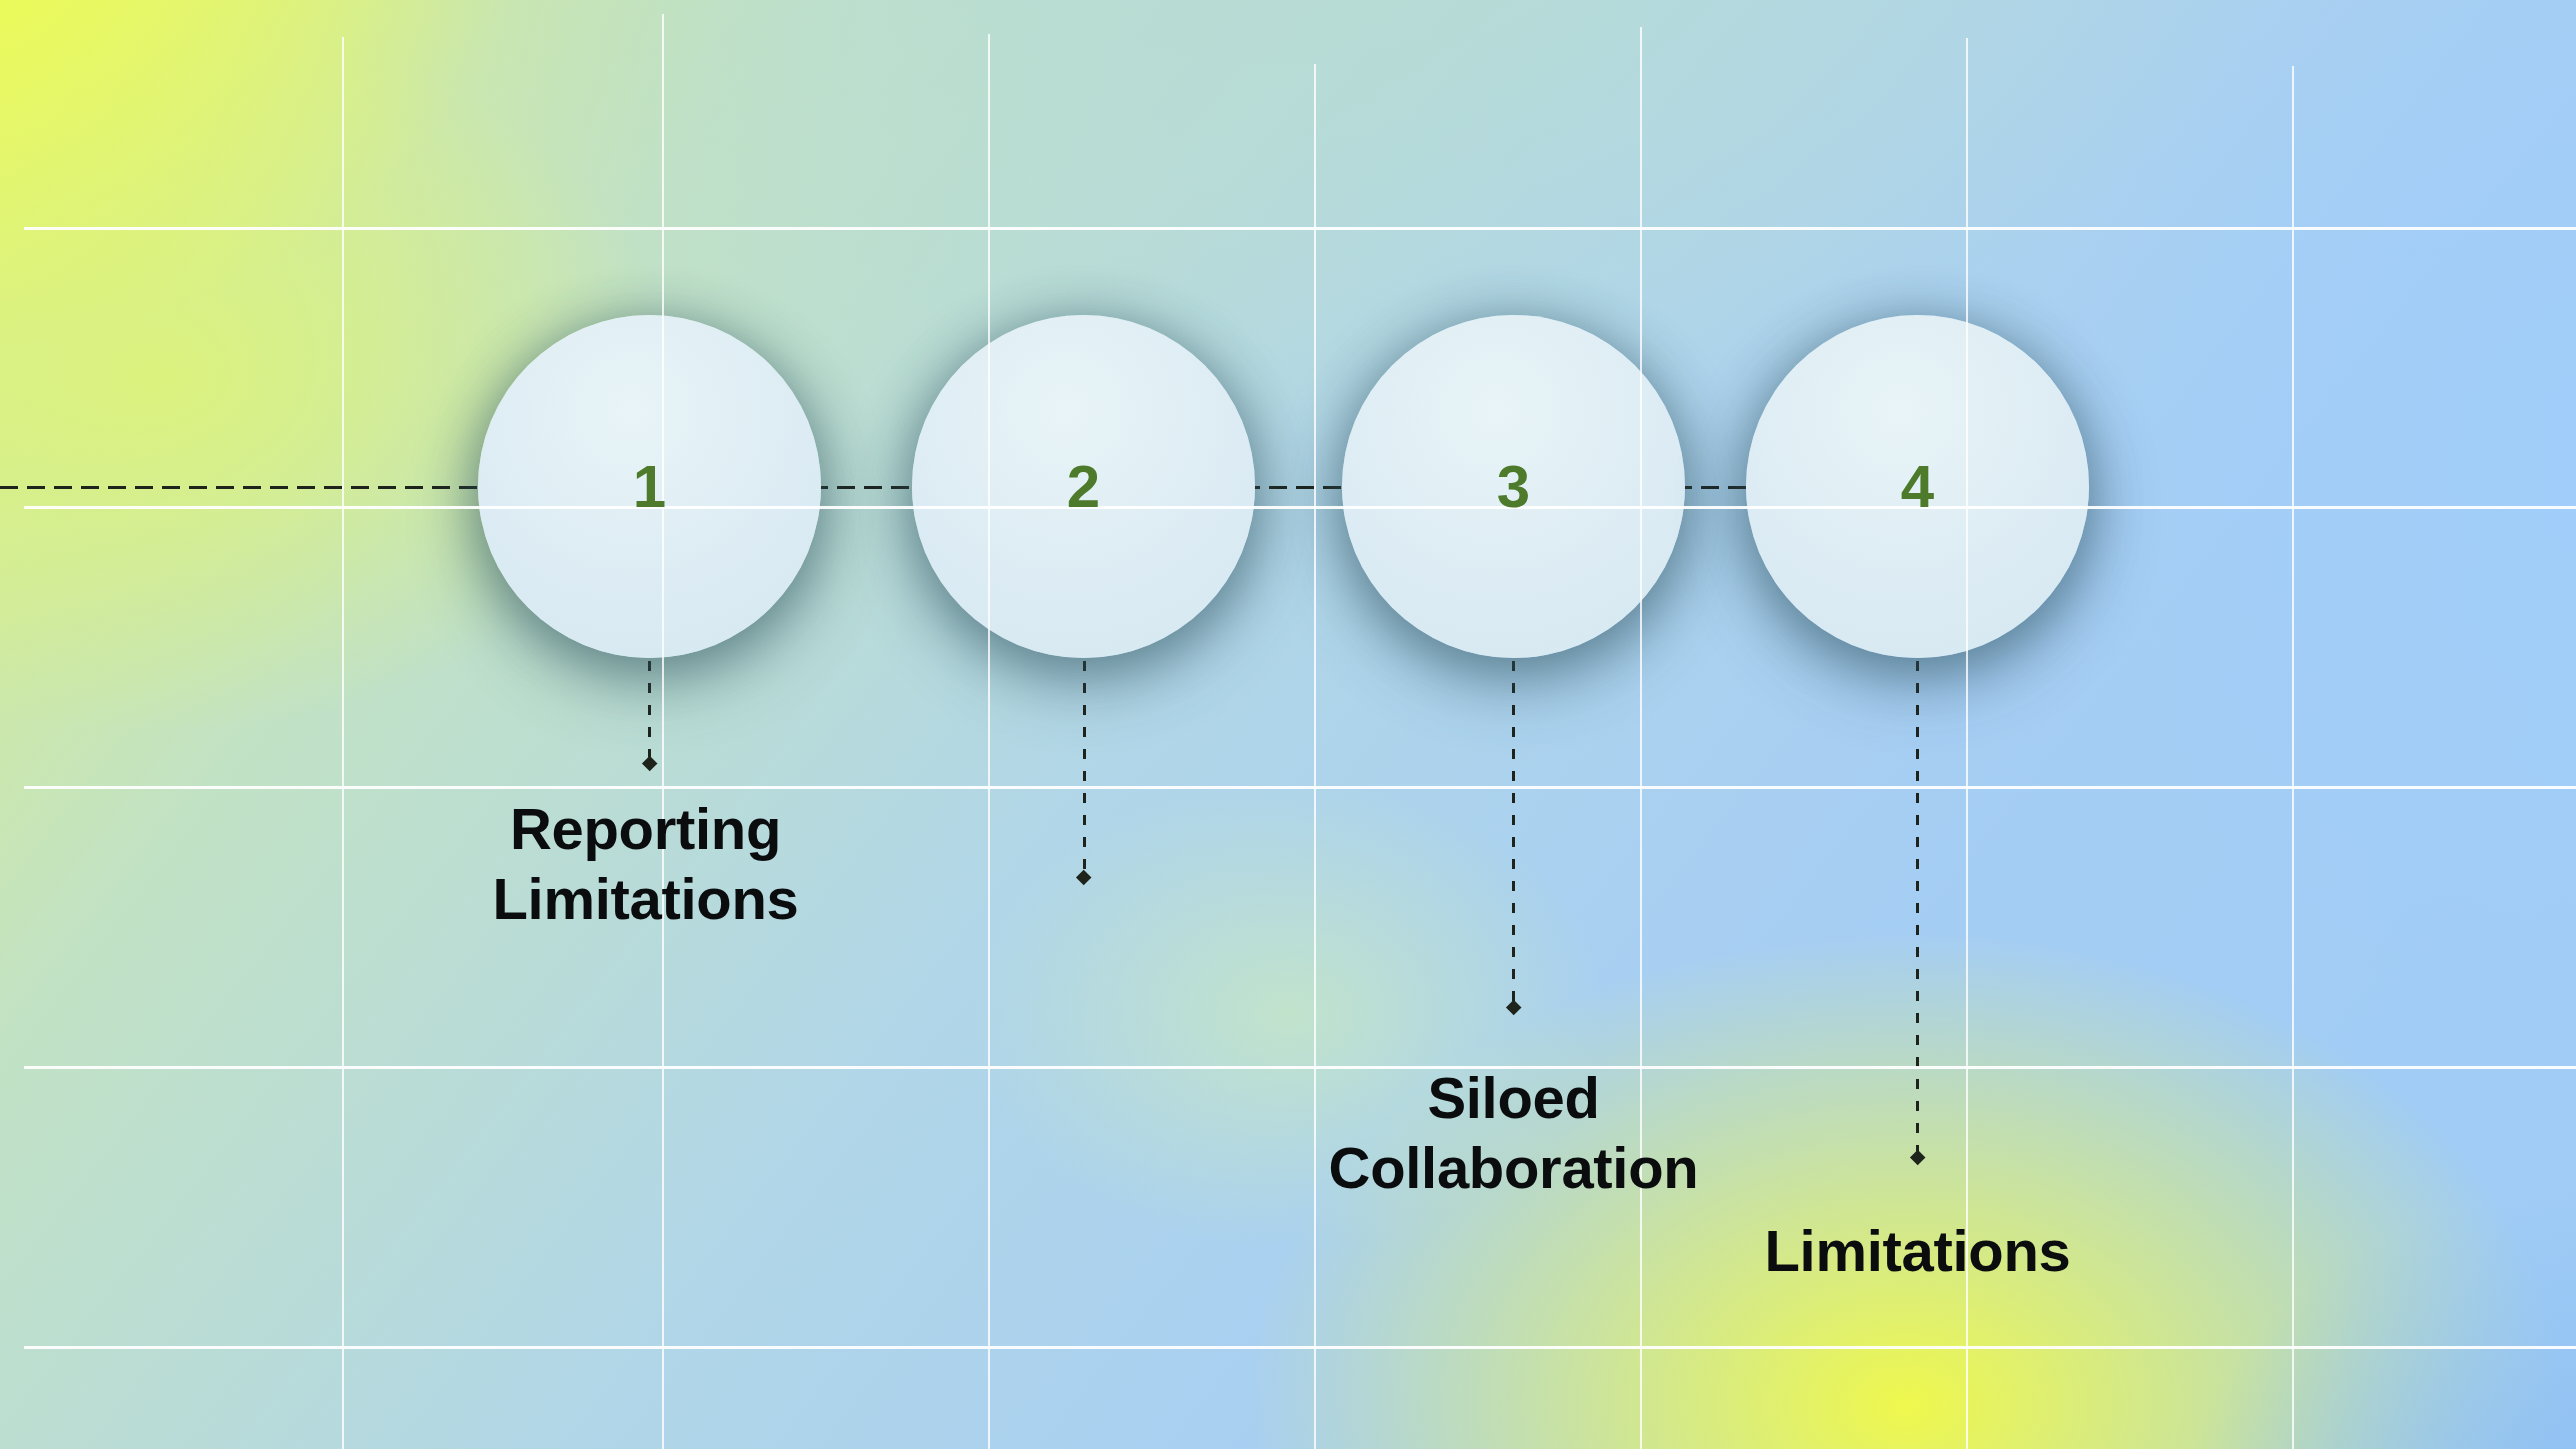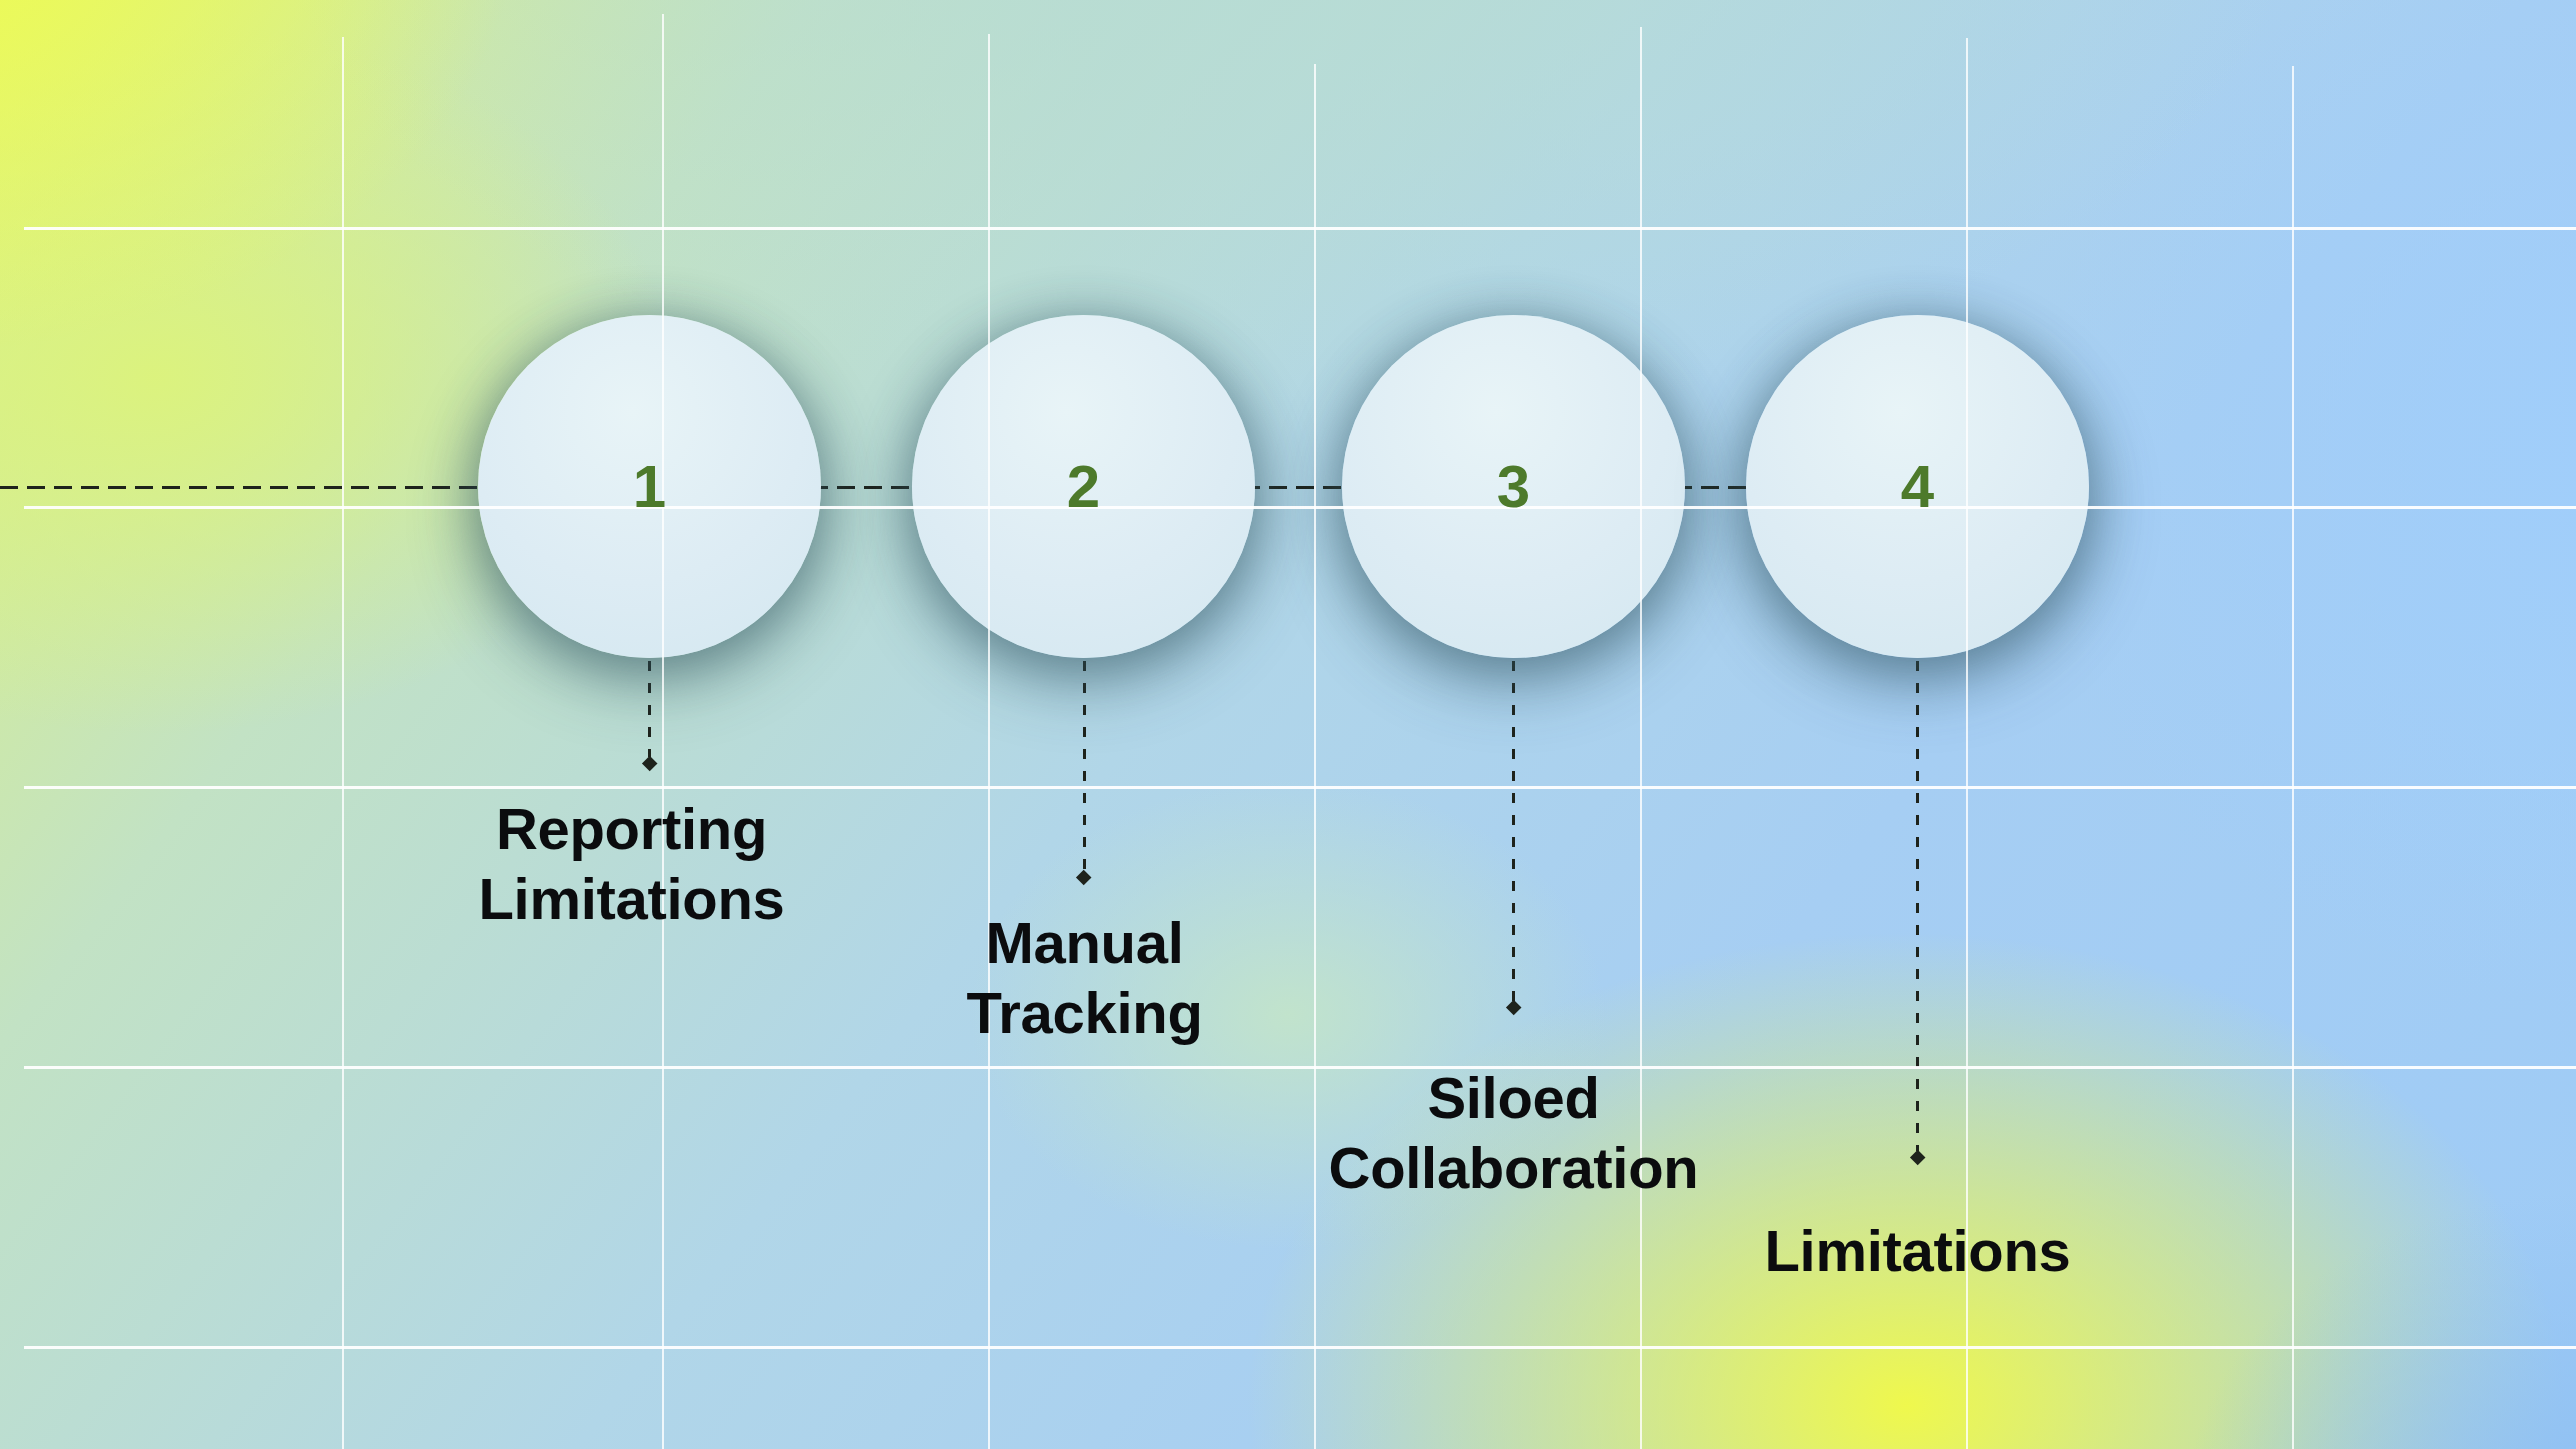--- a/index.html
+++ b/index.html
@@ -132,27 +132,23 @@
     <div class="grid-h" style="top: 1066px; left: 24px; width: 2552px;"></div>
     <div class="grid-h" style="top: 1346px; left: 24px; width: 2552px;"></div>
   </div>
 
 <div class="layer" id="text-layer">
   <div class="step-number" style="left: 478px; top: 315px; width: 343px; height: 343px;">1</div>
   <div class="step-number" style="left: 912px; top: 315px; width: 343px; height: 343px;">2</div>
   <div class="step-number" style="left: 1342px; top: 315px; width: 343px; height: 343px;">3</div>
   <div class="step-number" style="left: 1746px; top: 315px; width: 343px; height: 343px;">4</div>
 
-  <div class="step-label" style="left: 296px; top: 794px;">
+  <div class="step-label" style="left: 310px; top: 794px;">
     <div>Reporting</div>
     <div>Limitations</div>
-  </div>
-  <div class="step-label" style="left: 749px; top: 908px;">
-    <div>Manual</div>
-    <div>Tracking</div>
   </div>
   <div class="step-label" style="left: 1178px; top: 1063px;">
     <div>Siloed</div>
     <div>Collaboration</div>
   </div>
   <div class="step-label" style="left: 1582px; top: 1216px;">
     <div>Limitations</div>
   </div>
 </div>
 

